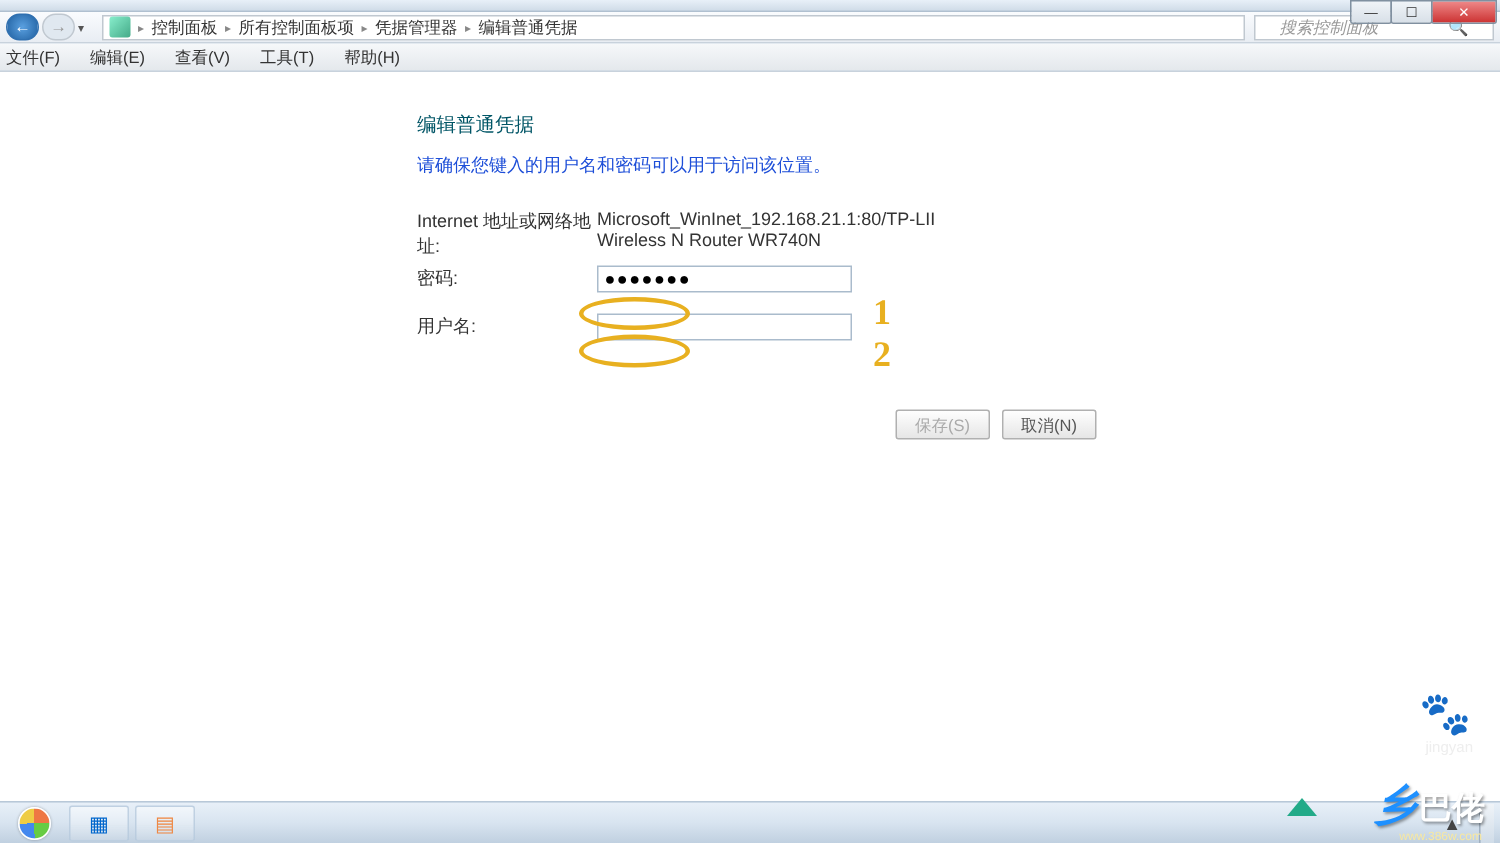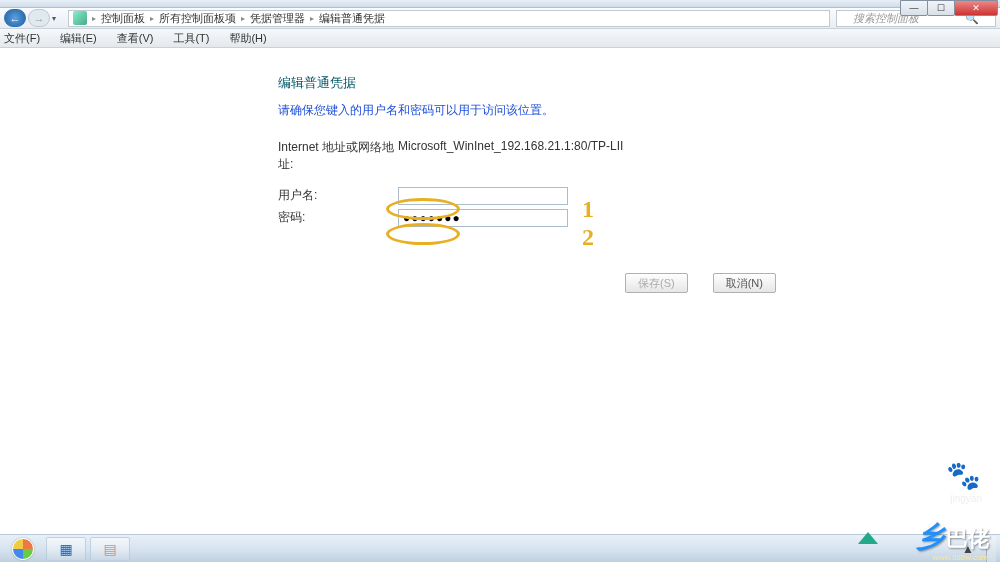--- a/index.html
+++ b/index.html
@@ -36,21 +36,21 @@
 .row { display: flex; margin-bottom: 4px; align-items: flex-start; }
 .label { width: 120px; color: #333; }
 .val { width: 230px; }
 .input { width: 170px; height: 18px; border: 1px solid #abc; background: #fff; padding: 0 4px; font-size: 12px; letter-spacing: 1px; }
 .highlight-ellipse { position: absolute; border: 3px solid #e8b020; border-radius: 50%; pointer-events: none; }
 .h1 { width: 74px; height: 22px; left: 386px; top: 150px; }
 .h2 { width: 74px; height: 22px; left: 386px; top: 175px; }
 .ann { position: absolute; font-family: "Comic Sans MS", cursive; color: #e8b020; font-size: 24px; font-weight: bold; }
 .a1 { left: 582px; top: 148px; }
 .a2 { left: 582px; top: 176px; }
-.btnrow { position: absolute; left: 597px; top: 225px; display: flex; gap: 25px; margin-left: 28px; }
+.btnrow { position: absolute; left: 597px; top: 225px; display: flex; gap: 8px; }
 .btn { height: 20px; padding: 0 12px; background: linear-gradient(180deg, #fefefe, #e6e6e6); border: 1px solid #b0b0b0; border-radius: 2px; font-size: 11px; color: #555; display: inline-flex; align-items: center; }
 .btn.disabled { color: #aaa; }
 
 
 .wm { position: absolute; right: 18px; bottom: 42px; color: #ddd; font-size: 24px; font-weight: bold; letter-spacing: 1px; display: flex; align-items: center; gap: 4px; }
 .wm .paw { font-size: 28px; }
 .wmurl { position: absolute; right: 18px; bottom: 30px; color: #eee; font-size: 10px; }
 
 
 .taskbar { position: absolute; bottom: 0; left: 0; right: 0; height: 28px; background: linear-gradient(180deg, #e8f0f8 0, #d8e4f0 50%, #c0d0e0 100%); border-top: 1px solid #b8c8d8; display: flex; align-items: center; padding: 0 4px; }
@@ -111,31 +111,32 @@
 </div>
 
 <div class="content">
   <div class="heading">编辑普通凭据</div>
   <div class="subtext">请确保您键入的用户名和密码可以用于访问该位置。</div>
 
   <div class="row">
     <div class="label">Internet 地址或网络地址:</div>
     <div class="val">
       <div>Microsoft_WinInet_192.168.21.1:80/TP-LII</div>
+      <div>Wireless N Router WR740N</div>
     </div>
+  </div>
+
+  <div class="row" style="margin-top:4px;">
+    <div class="label">密码:</div>
+    <input class="input" value="●●●●●●●" style="">
   </div>
 
   <div class="row" style="margin-top:14px;">
     <div class="label">用户名:</div>
     <input class="input" value="" style="">
-  </div>
-
-  <div class="row" style="margin-top:4px;">
-    <div class="label">密码:</div>
-    <input class="input" value="●●●●●●●" style="">
   </div>
 
   <div class="highlight-ellipse h1"></div>
   <div class="highlight-ellipse h2"></div>
   <div class="ann a1">1</div>
   <div class="ann a2">2</div>
 
   <div class="btnrow">
     <div class="btn disabled">保存(S)</div>
     <div class="btn">取消(N)</div>

